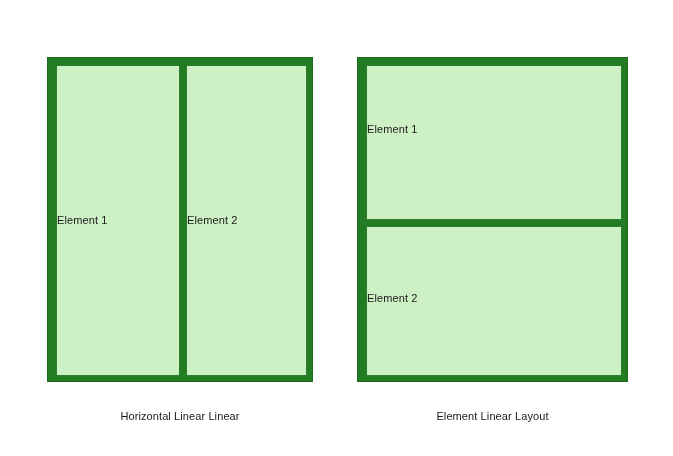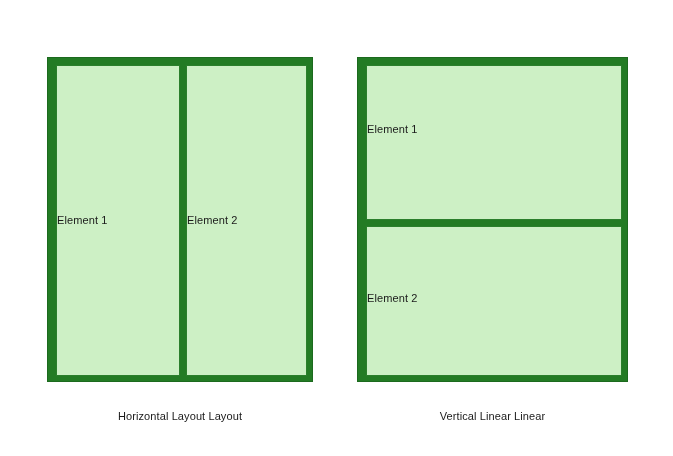--- a/index.html
+++ b/index.html
@@ -137,33 +137,33 @@
       <div class="cell cell-0" style="background: rgb(205, 240, 197); border-color: rgb(43, 127, 44);">
         <span class="cell-label" style="color: rgb(26, 26, 26);">Element 1</span>
       </div>
 
       <div class="cell cell-1" style="background: rgb(205, 240, 197); border-color: rgb(43, 127, 44);">
         <span class="cell-label" style="color: rgb(26, 26, 26);">Element 2</span>
       </div>
 
     </div>
 
-    <div class="caption" style="color: rgb(26, 26, 26);">Horizontal Layout Layout</div>
+    <div class="caption" style="color: rgb(26, 26, 26);">Horizontal Linear Linear</div>
   </div>
 
   <div class="figure" id="figure-vertical">
 
     <div class="container-box" style="background: rgb(35, 123, 36);">
 
       <div class="cell cell-0" style="background: rgb(205, 240, 197); border-color: rgb(43, 127, 44);">
         <span class="cell-label" style="color: rgb(26, 26, 26);">Element 1</span>
       </div>
 
       <div class="cell cell-1" style="background: rgb(205, 240, 197); border-color: rgb(43, 127, 44);">
         <span class="cell-label" style="color: rgb(26, 26, 26);">Element 2</span>
       </div>
 
     </div>
 
-    <div class="caption" style="color: rgb(26, 26, 26);">Vertical Linear Linear</div>
+    <div class="caption" style="color: rgb(26, 26, 26);">Element Linear Layout</div>
   </div>
 
 </div>
 
 </body></html>

